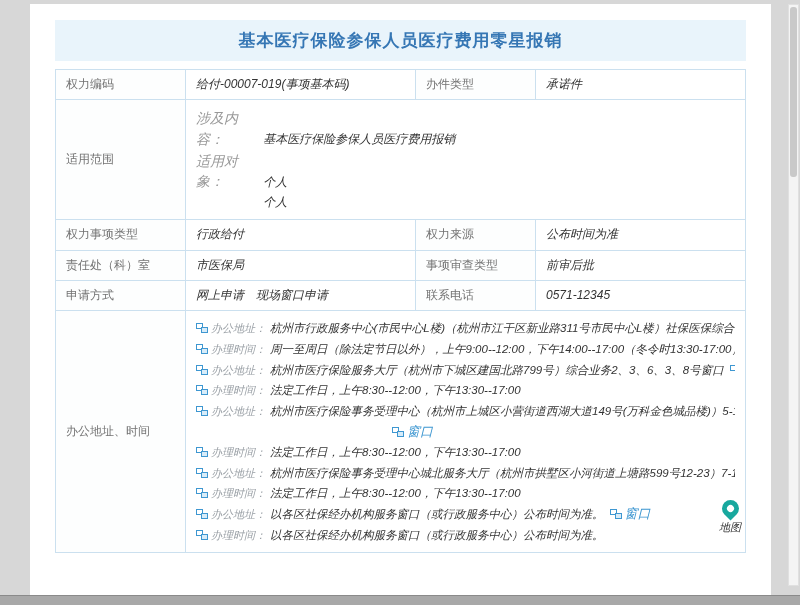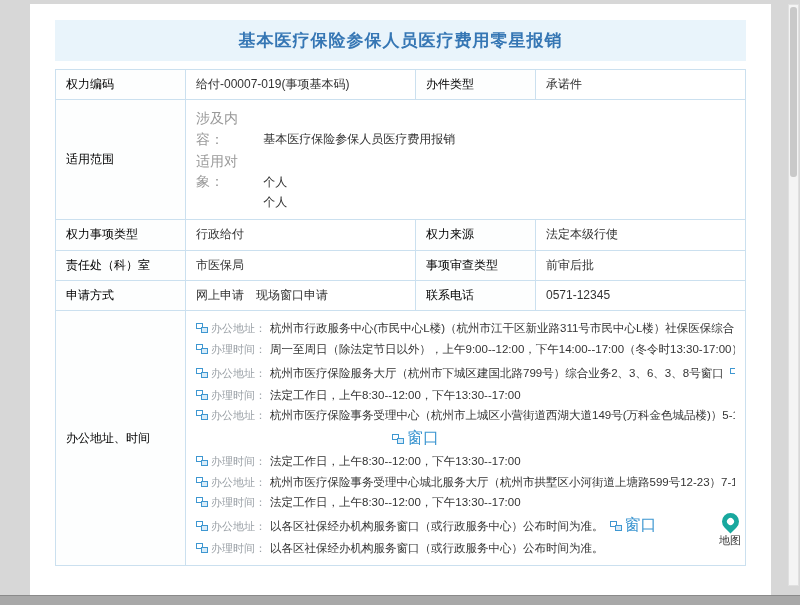--- a/index.html
+++ b/index.html
@@ -35,43 +35,43 @@
   }
   table.info{
     width:100%;border-collapse:collapse;table-layout:fixed;
   }
   .c1{width:130px;} .c2{width:230px;} .c3{width:120px;}
   table.info th,table.info td{
     border:1px solid #cbe0ef;font-size:12px;line-height:1.45;
     padding:6px 10px;vertical-align:middle;text-align:left;
     word-break:break-all;
   }
-  table.info th{font-weight:normal;color:#000000;background:#fdfefe;}
-  table.info td{color:#333;}
+  table.info th{font-weight:normal;color:#737373;background:#fdfefe;}
+  table.info td{color:#333;font-style:italic;}
   
   .kv{margin:2px 0;}
   .kv .k{display:inline-block;width:64px;color:#999;font-size:14px;}
   .kv .v{color:#333;}
   
   td.office{position:relative;padding:8px 10px;vertical-align:top;}
   .entry{margin:2px 0;line-height:1.5;white-space:nowrap;overflow:hidden;}
   .e-icon,.win-icon{
     position:relative;display:inline-block;width:12px;height:10px;
     margin-right:3px;vertical-align:-1px;
   }
   .e-icon i,.win-icon i{
     position:absolute;display:block;width:7px;height:6px;
     border:1px solid #3e97d1;background:#fff;box-sizing:border-box;
   }
   .e-icon i:first-child,.win-icon i:first-child{left:0;top:0;}
   .e-icon i:last-child,.win-icon i:last-child{right:0;bottom:0;background:#d8ecf9;}
   .e-label{color:#9aa0a6;font-size:11px;margin-right:4px;}
   .e-text{color:#333;font-size:11.5px;}
   .badge{
-    display:inline-block;margin-left:6px;color:#3e97d1;font-size:16px;
+    display:inline-block;margin-left:6px;color:#3e97d1;font-size:13px;
     cursor:pointer;white-space:nowrap;
   }
   .badge-line{margin-left:190px;}
   .map-block{position:absolute;right:4px;bottom:16px;text-align:right;cursor:pointer;}
   .pin{
     width:17px;height:17px;background:#18a89e;border-radius:50% 50% 50% 0;
     transform:rotate(-45deg);position:relative;margin:0 auto 3px auto;
   }
   .pin::after{
     content:"";position:absolute;width:7px;height:7px;background:#fff;
@@ -129,21 +129,21 @@
             <span class="k"></span>
             <span class="v">个人</span>
           </div>
         </td>
       </tr>
 
       <tr>
         <th>权力事项类型</th>
         <td>行政给付</td>
         <th>权力来源</th>
-        <td>法定本级行使</td>
+        <td>公布时间为准</td>
       </tr>
 
 
       <tr>
         <th>责任处（科）室</th>
         <td>市医保局</td>
         <th>事项审查类型</th>
         <td>前审后批</td>
       </tr>
 

